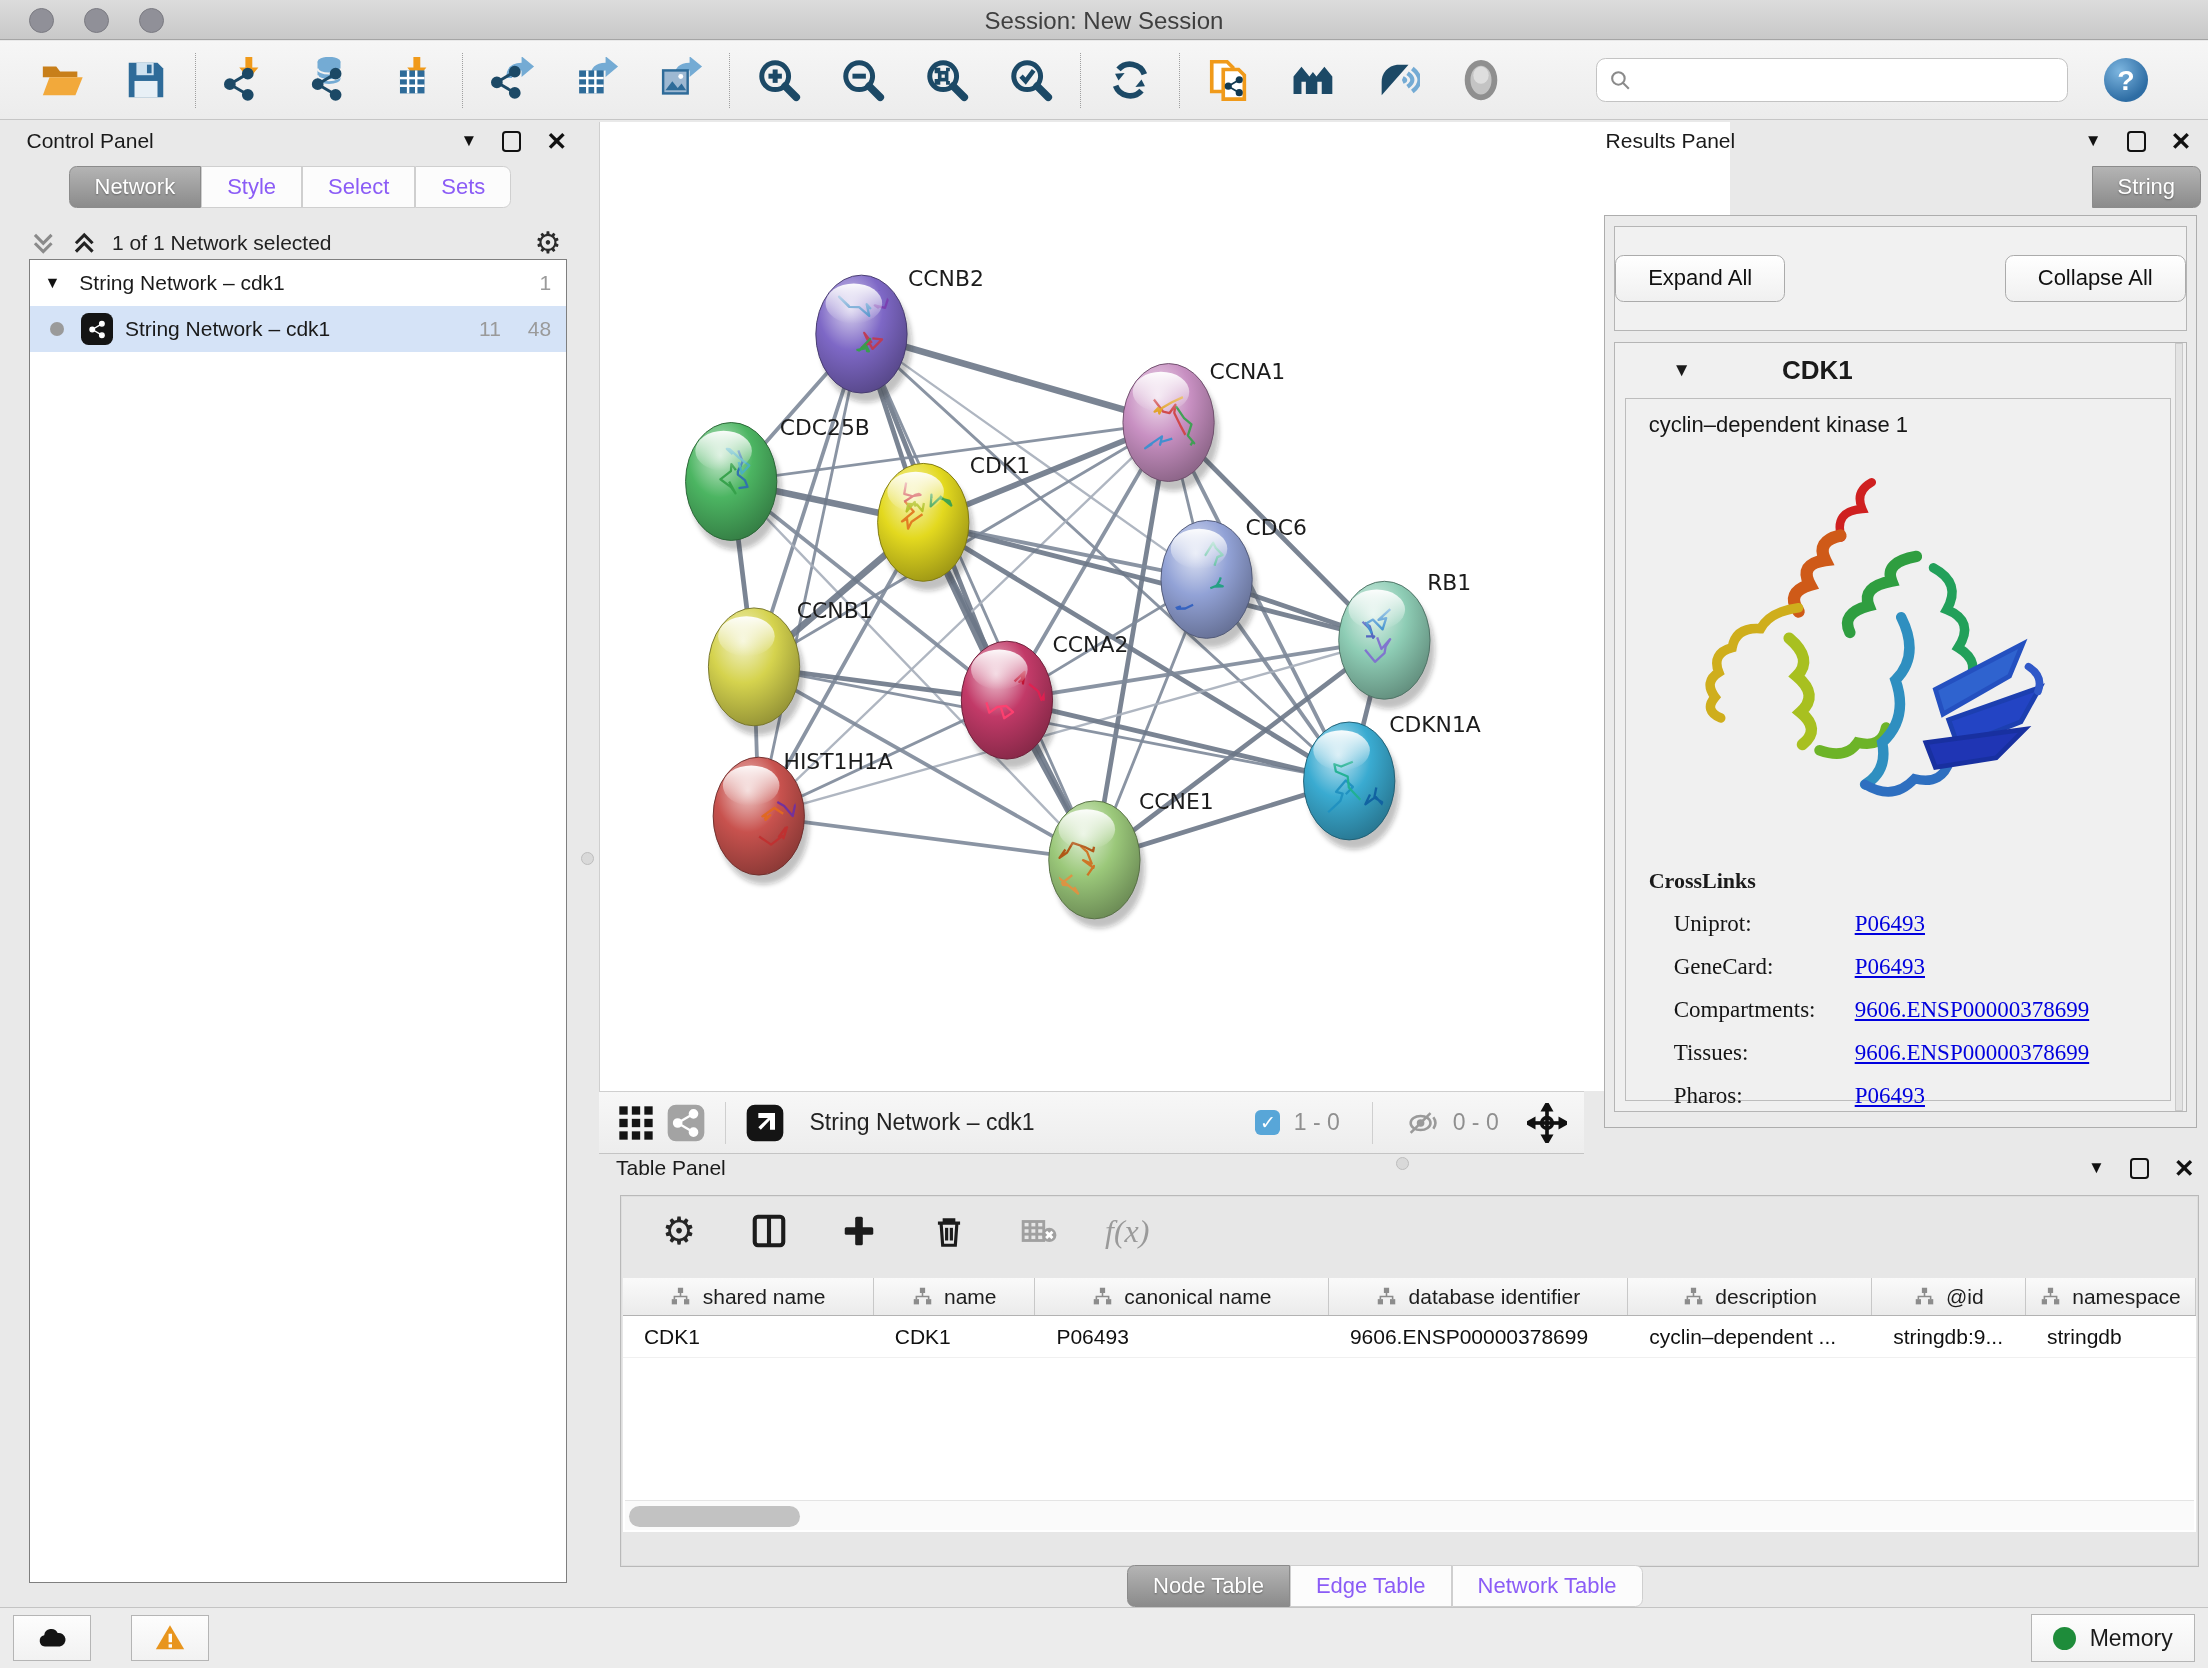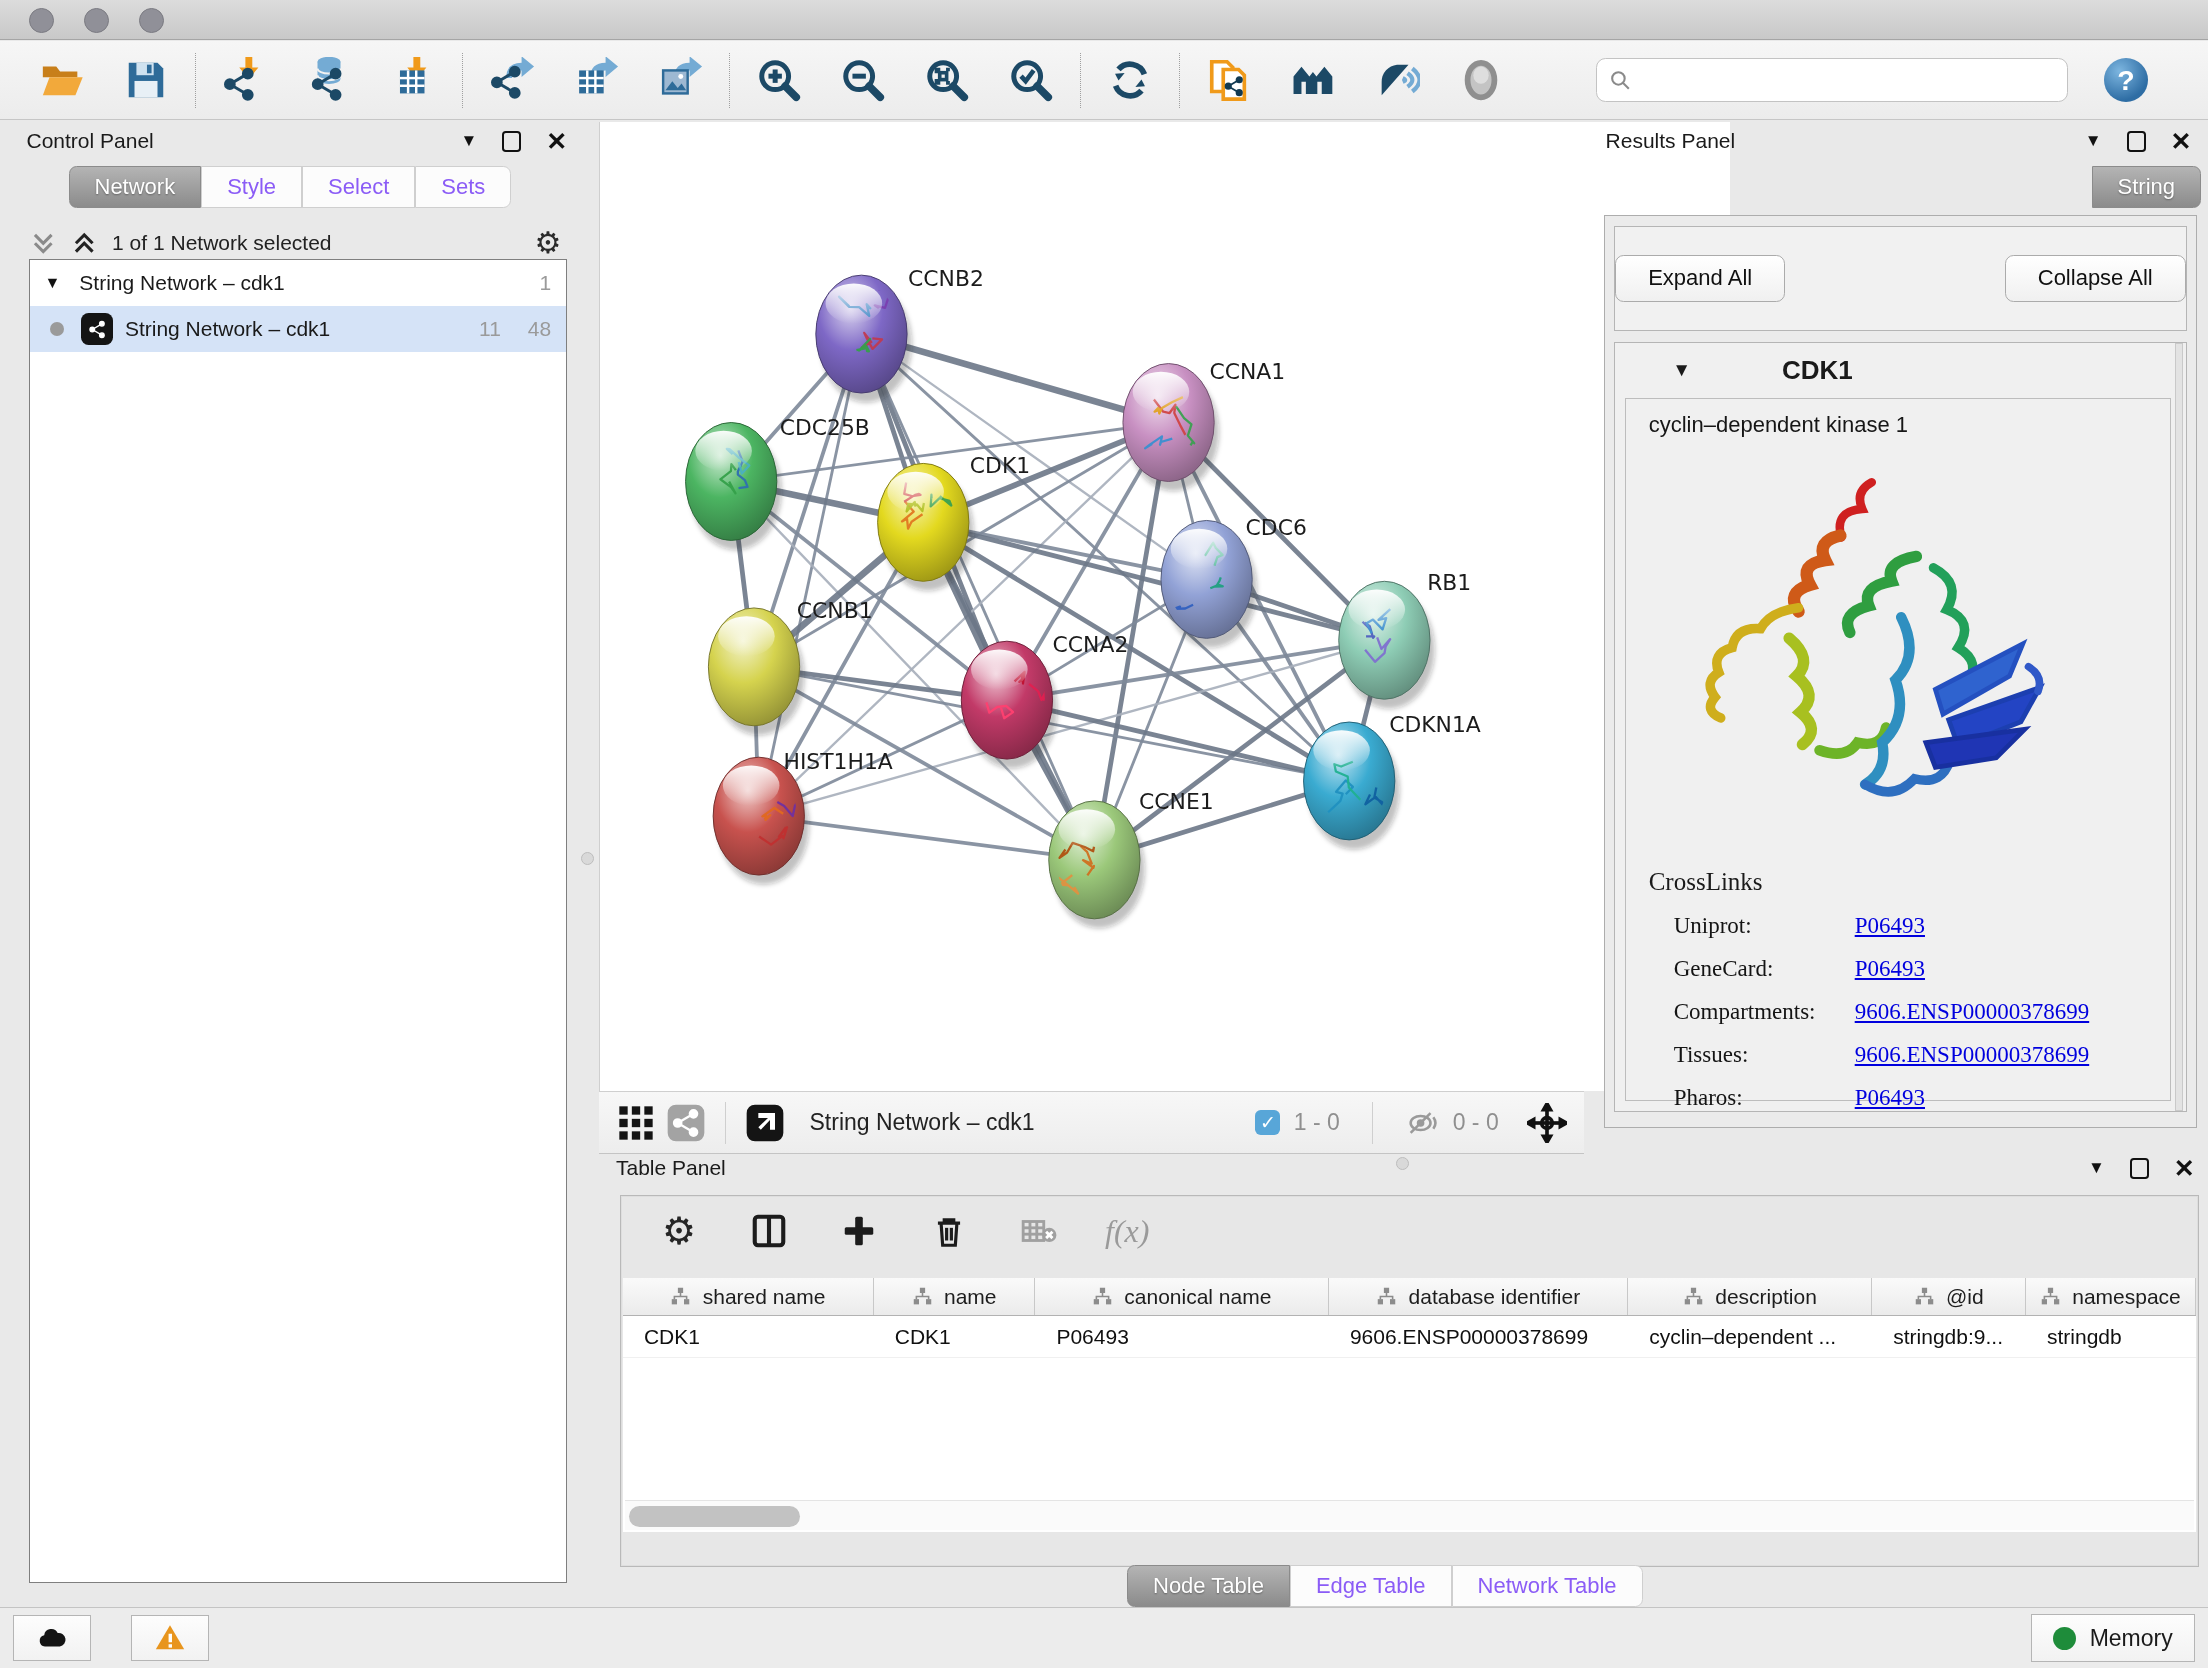--- a/index.html
+++ b/index.html
@@ -93,21 +93,21 @@
     font-size:22px;padding:9.5px 32px;color:#111;cursor:pointer;}
   .rp-entry{margin-top:11.4px;border:1px solid #b5b5b5;background:#f0f0f0;height:770px;position:relative;}
   .rp-entry-header{display:flex;align-items:center;height:55px;padding-left:57px;}
   .rp-entry-header .tri{font-size:19px;margin-right:91px;}
   .rp-entry-header .name{font-size:26px;font-weight:bold;}
   .rp-entry-body{position:absolute;left:9.5px;right:15px;top:55px;bottom:9.5px;
     border:1px solid #bdbdbd;background:#f0f0f0;padding:13.3px 0 0 23px;}
   .rp-desc{font-size:22px;color:#161616;}
   .protein{margin:27px 0 0 28.5px;}
   .crosslinks{font-family:"Liberation Serif",serif;margin-top:28.5px;}
-  .cl-title{font-size:25px;font-weight:normal;}
+  .cl-title{font-size:22px;font-weight:bold;}
   .cl-row{display:flex;margin-top:17px;font-size:23px;}
   .cl-label{width:181px;margin-left:25px;color:#141414;}
   .cl-value a{color:#0000de;text-decoration:underline;cursor:pointer;}
   .rp-scroll{position:absolute;right:2.9px;top:0;bottom:0;width:7.6px;background:#e3e3e3;border:1px solid #c9c9c9;}
 
   
   .table-panel{position:absolute;left:601px;top:1149px;width:1607px;height:458px;}
   .tp-header{display:flex;justify-content:space-between;align-items:center;height:38px;padding:0 13.3px 0 15px;}
   .tp-box{position:absolute;left:19px;right:9.5px;top:46px;bottom:40px;background:#e7e7e7;
     border:1px solid #b9b9b9;box-shadow:0 0 0 1px #dedede inset;}
@@ -137,20 +137,21 @@
 </style>
 </head>
 <body>
 
 <div class="app">
 
   <div class="titlebar">
     <div class="traffic" style="left:28.5px"></div>
     <div class="traffic" style="left:84px"></div>
     <div class="traffic" style="left:139px"></div>
+    <div class="win-title">Session: New Session</div>
   </div>
 
   <div class="toolbar">
     <div id="tb-items" style="display:flex;align-items:center;">
         <div class="tb-group">
           <div class="tb-btn">
             <svg viewBox="0 0 24 24">
               <path d="M2 5 h7 l2 2.5 h9 v3 H2z" fill="#c87f1a"></path>
               <path d="M2 20 L5.5 10.5 H22.8 L19 20z" fill="#f2a93b"></path>
             </svg>

